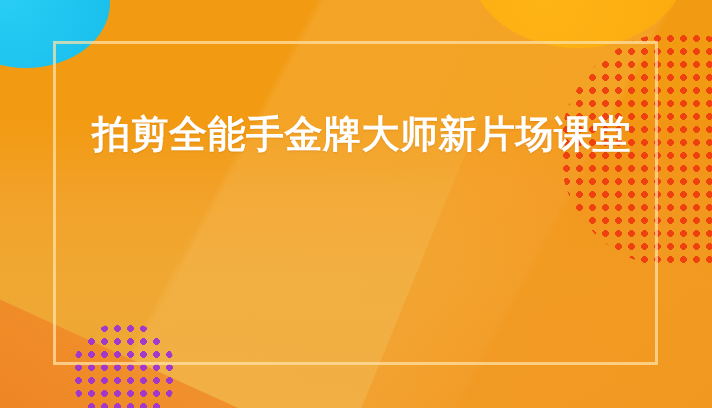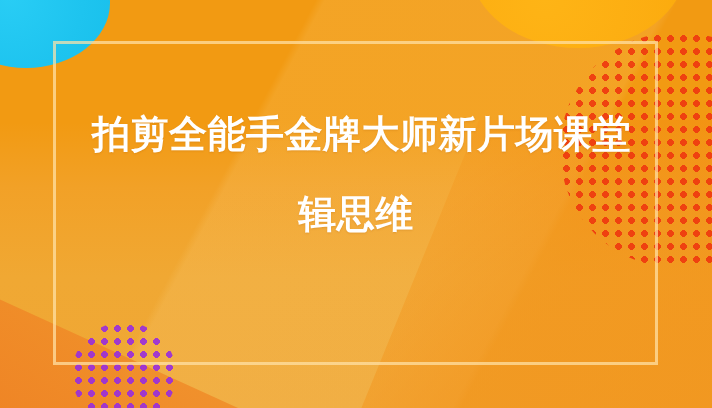--- a/index.html
+++ b/index.html
@@ -149,16 +149,15 @@
   <div class="blob-cyan"></div>
   <div class="blob-yellow"></div>
 
   <div class="dots-red"></div>
   <div class="dots-purple"></div>
 
   <div class="frame"></div>
 
   <div class="title-block">
     <span class="title-line">拍剪全能手金牌大师新片场课堂</span>
-    <span class="title-line">辑思维</span>
   </div>
 
 </div>
 
 </body></html>

